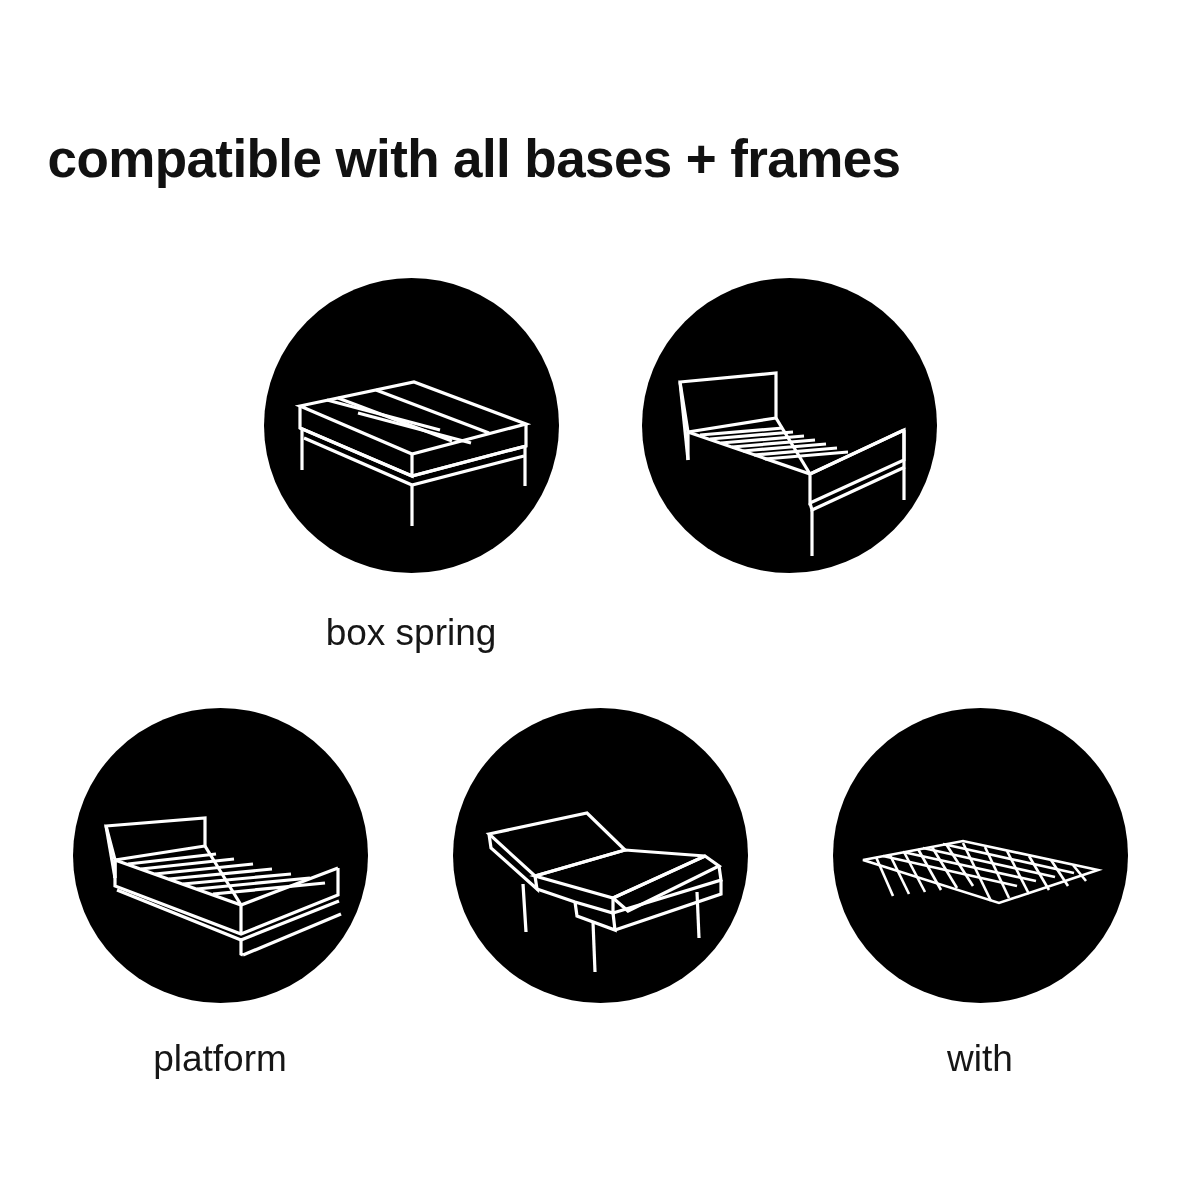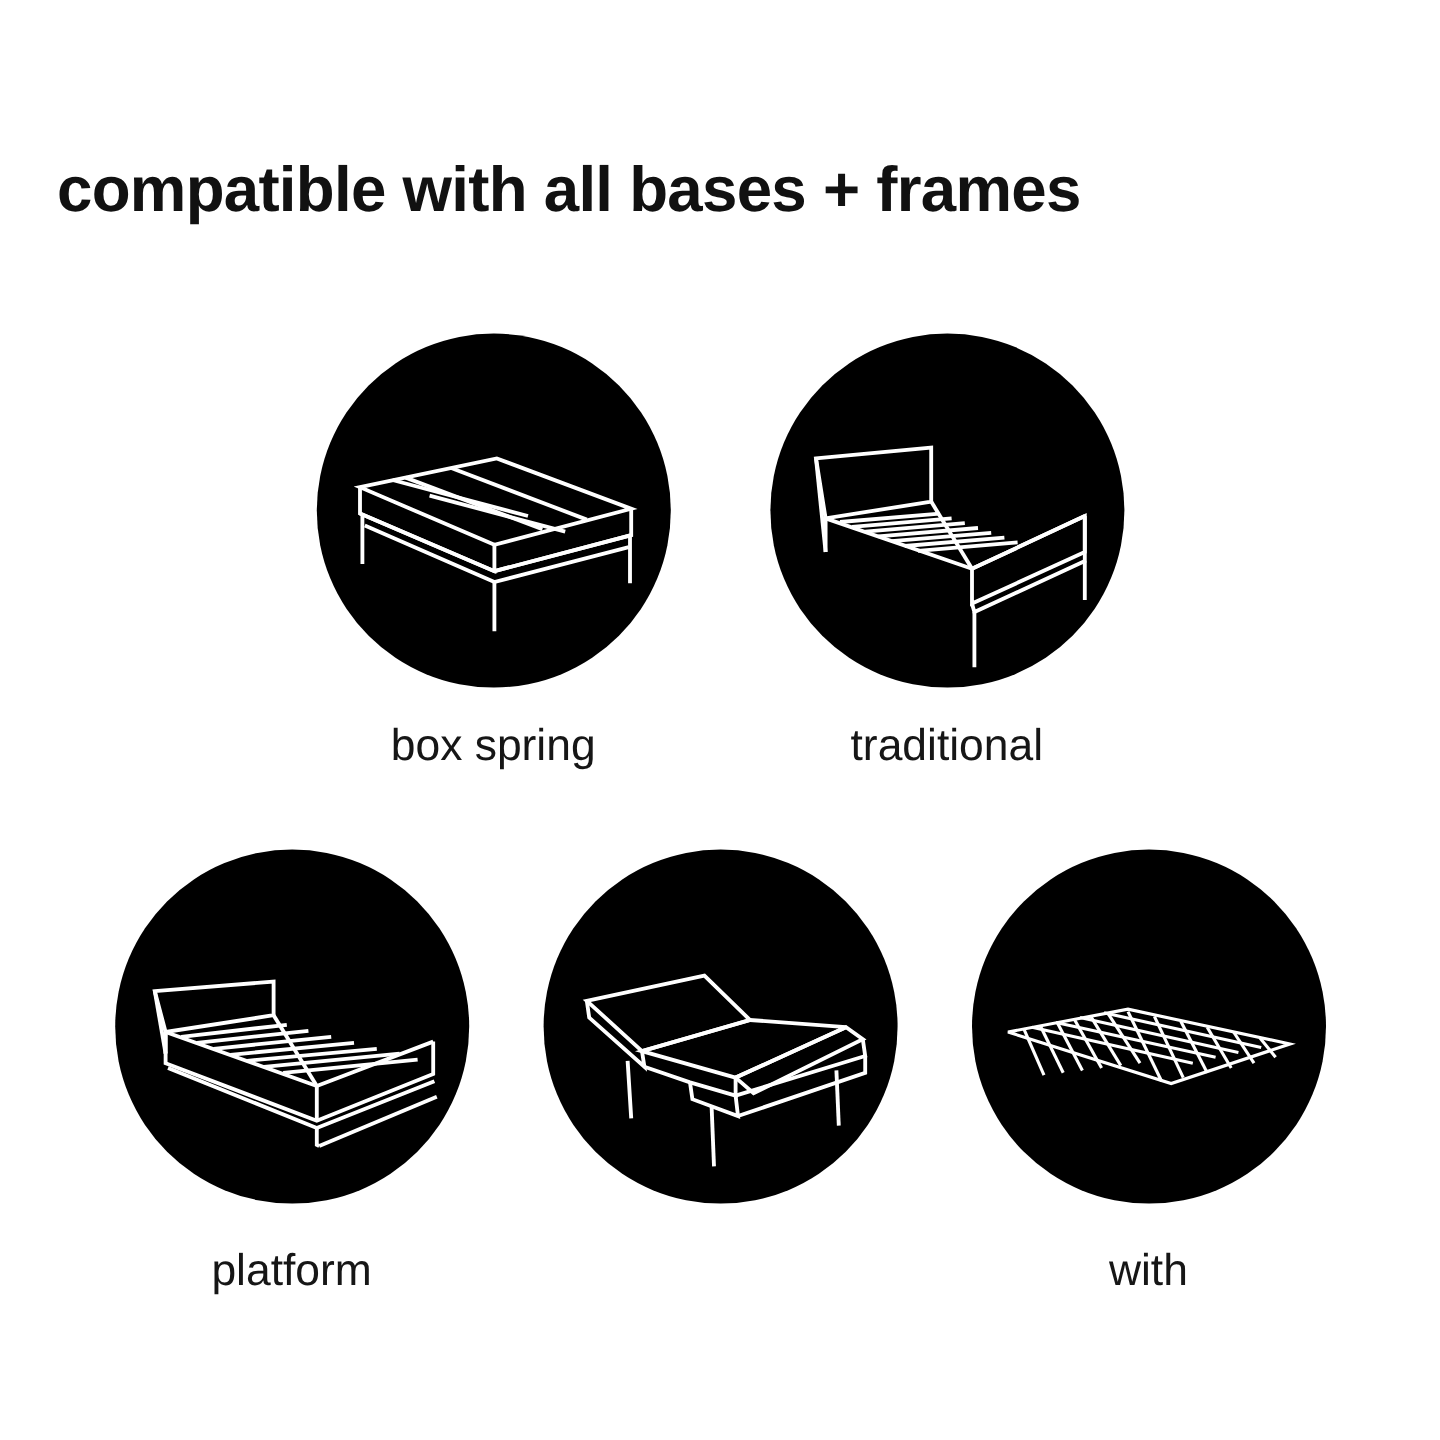--- a/index.html
+++ b/index.html
@@ -46,21 +46,21 @@
   .row-top {
     left: 0;
     top: 278px;
     width: 1200px;
     gap: 83px;
   }
   .row-bottom {
     left: 0;
     top: 708px;
     width: 1200px;
-    gap: 62px;
+    gap: 85px;
   }
 
   .cell {
     display: flex;
     flex-direction: column;
     align-items: center;
     width: 295px;
   }
 
   .badge {
@@ -73,21 +73,21 @@
     justify-content: center;
     flex: none;
   }
   .badge svg {
     display: block;
     width: 295px;
     height: 295px;
   }
 
   .caption {
-    margin-top: 26px;
+    margin-top: 38px;
     font-size: 37px;
     font-weight: 400;
     line-height: 44px;
     color: #161616;
     text-align: center;
     white-space: nowrap;
   }
   .caption-bottom {
     margin-top: 34px;
   }
@@ -152,21 +152,20 @@
 
             <polygon points="168,196 168,225 262,182 262,152"></polygon>
 
             <polyline points="168,225 170,232 263,189"></polyline>
 
             <line x1="170" y1="232" x2="170" y2="278"></line>
             <line x1="262" y1="152" x2="262" y2="222"></line>
           </g>
         </svg>
       </div>
-      <div class="caption">traditional</div>
     </div>
 
   </div>
 
   <div class="row row-bottom">
 
     <div class="cell">
       <div class="badge">
         <svg viewBox="0 0 295 295">
           <g fill="none" stroke="#ffffff" stroke-width="3.2" stroke-linejoin="miter" stroke-linecap="butt">

